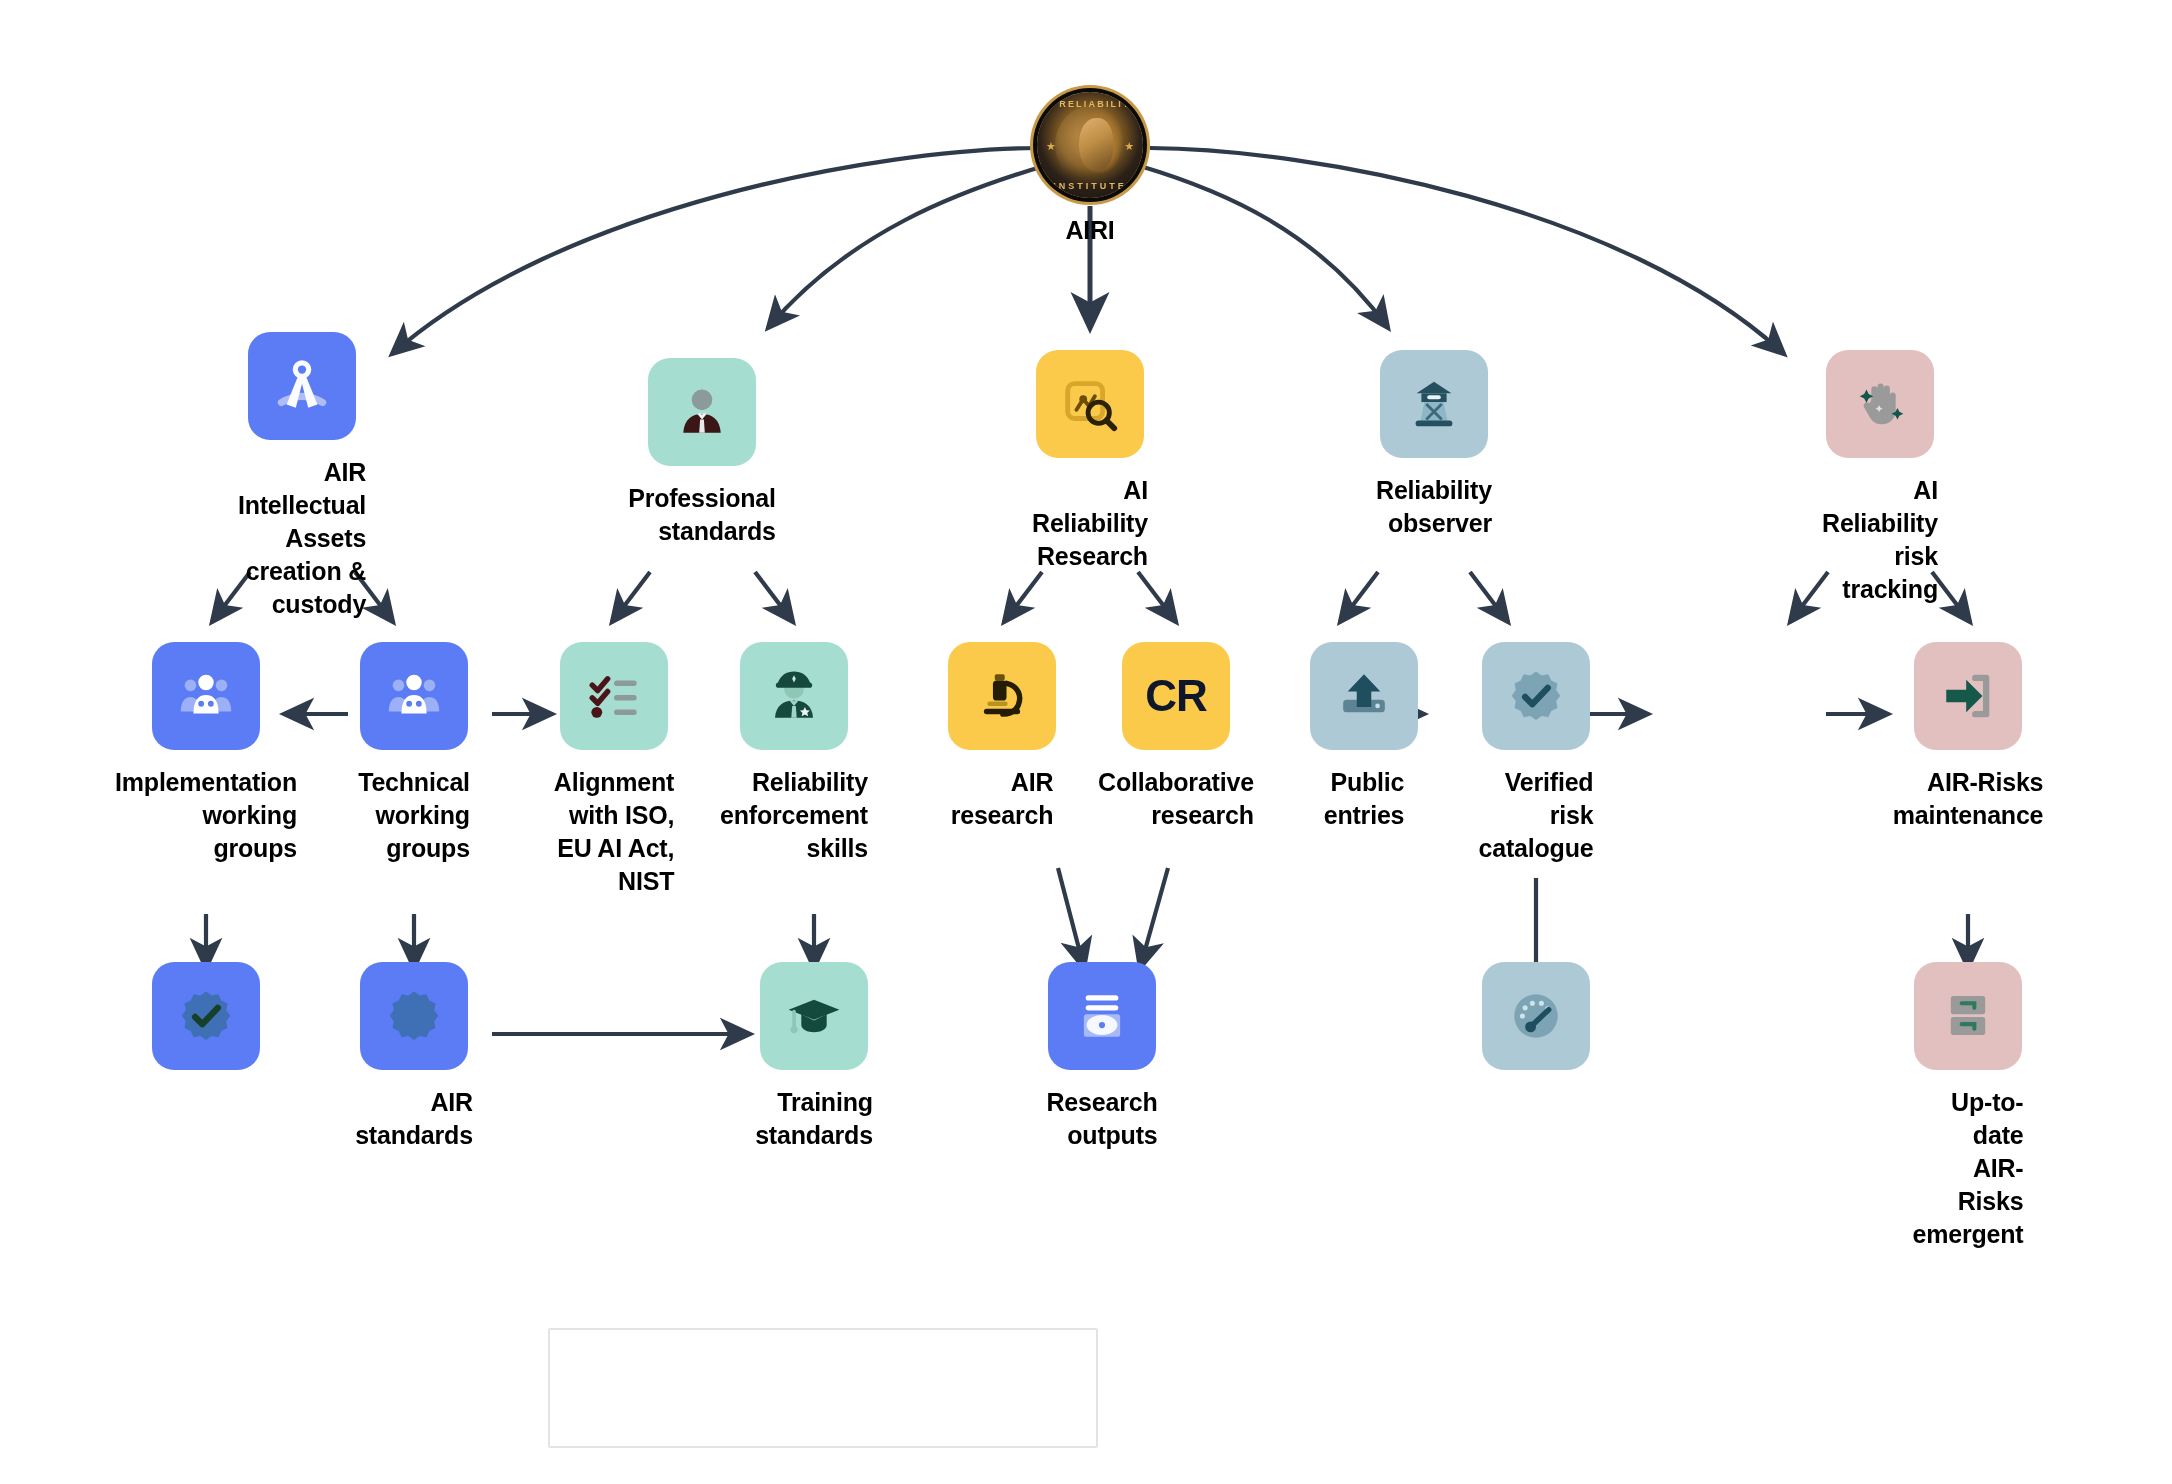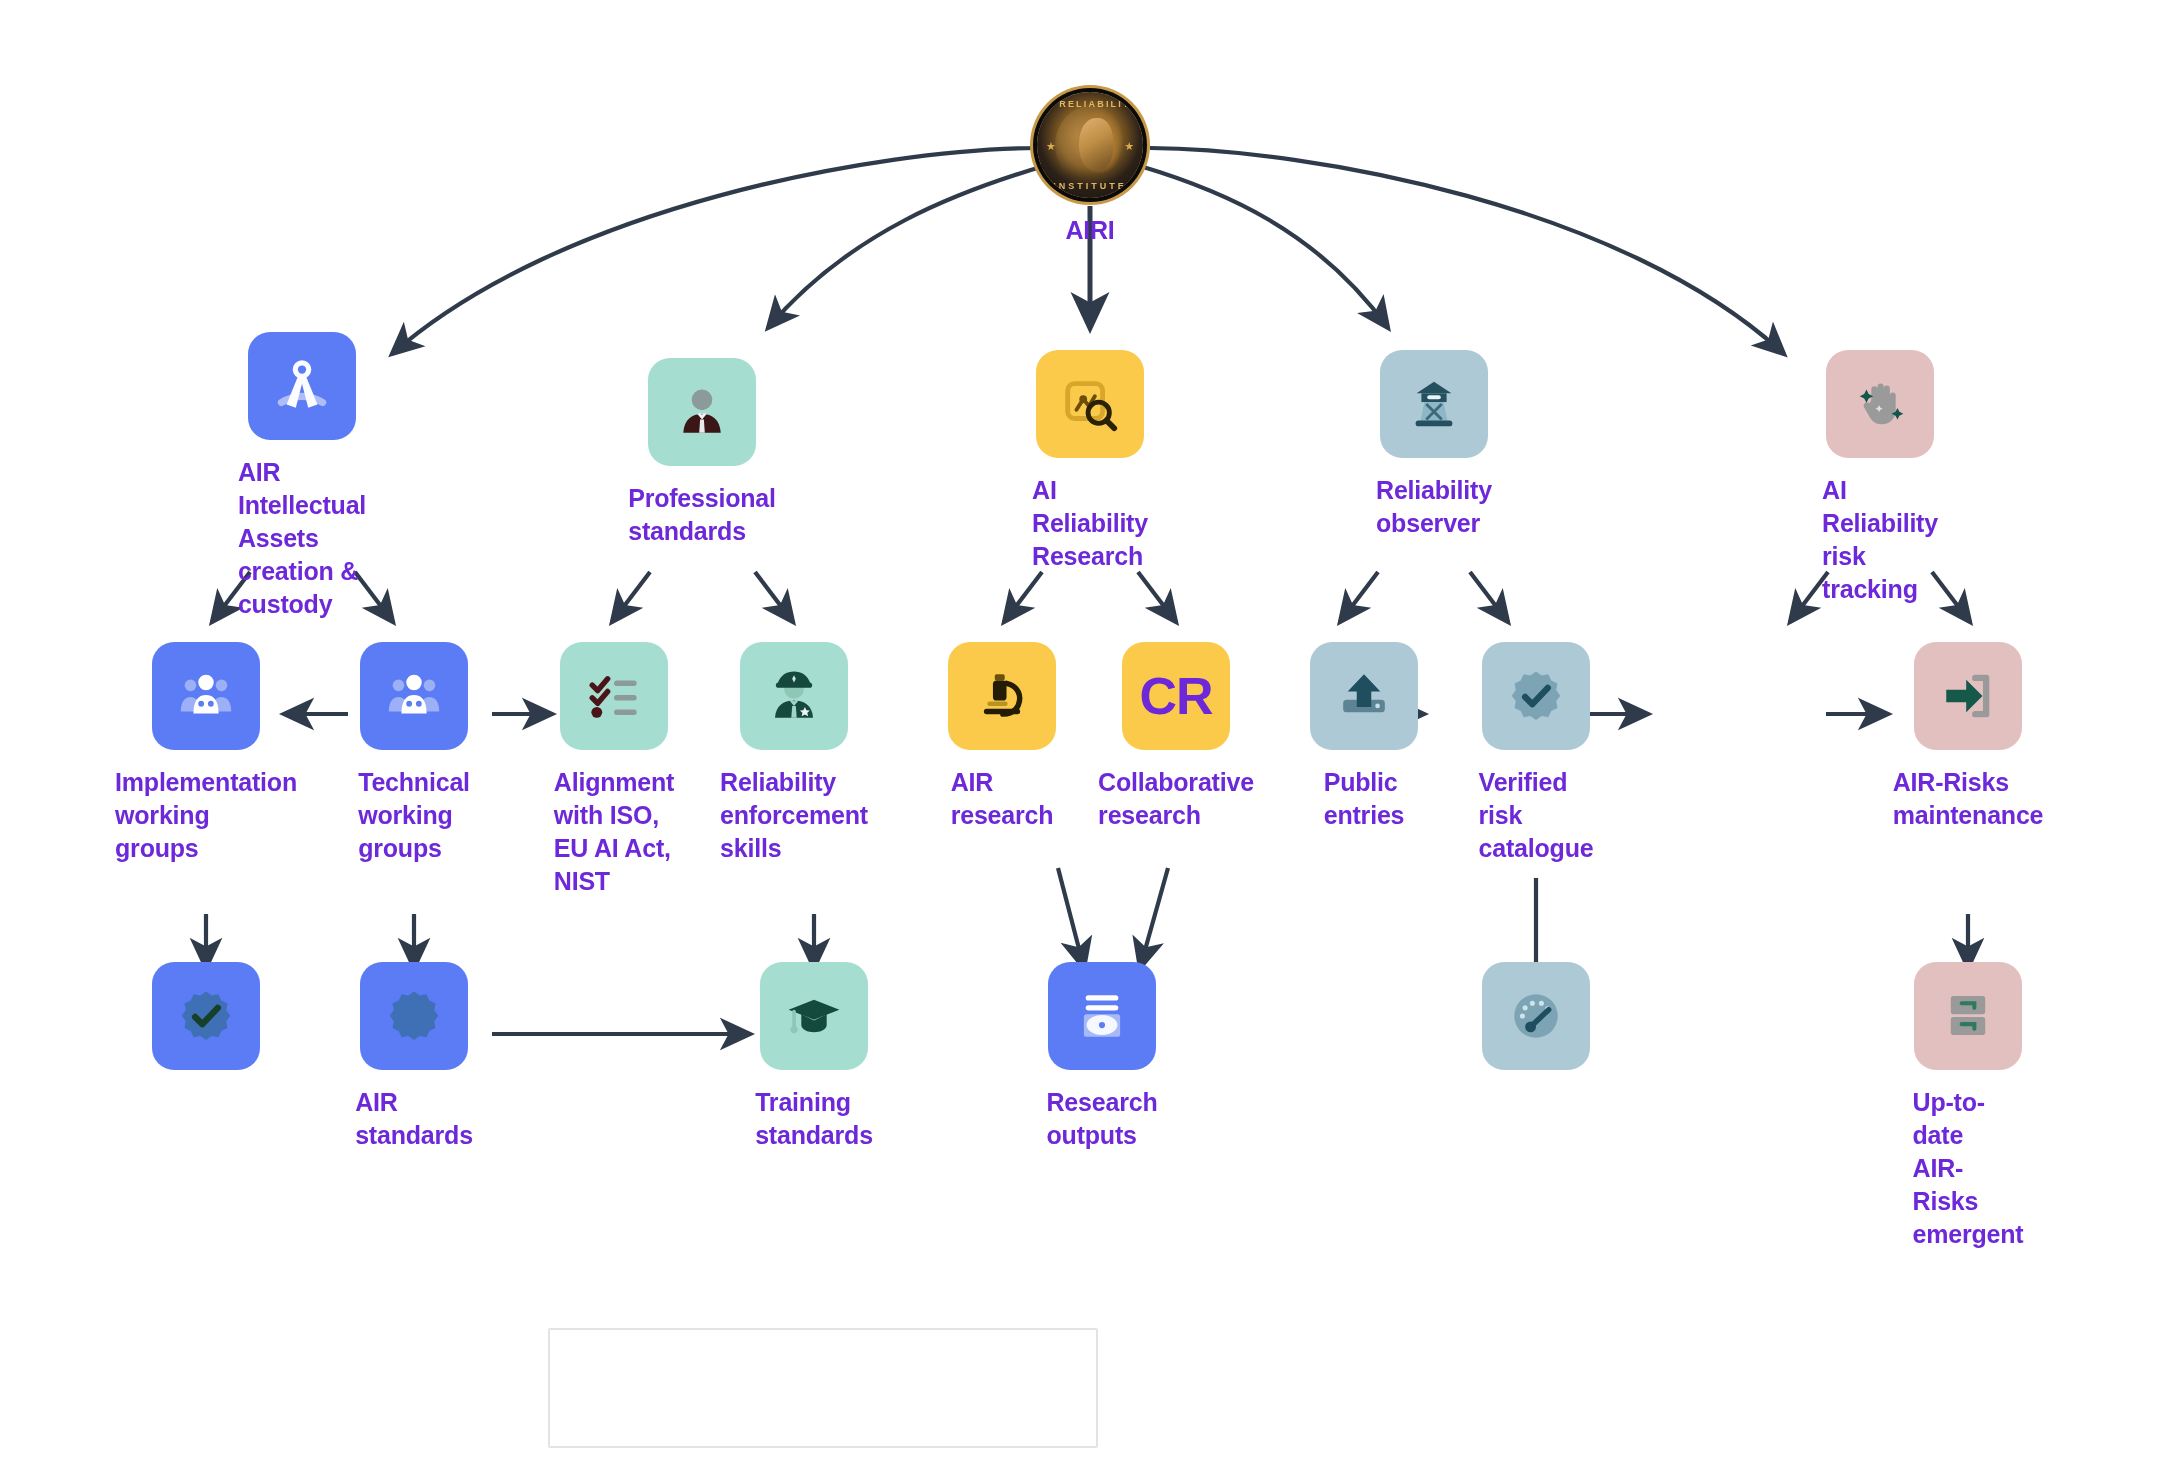--- a/index.html
+++ b/index.html
@@ -12,22 +12,22 @@
   svg.edges{position:absolute;left:0;top:0;width:2172px;height:1484px;pointer-events:none;}
 
   .node{position:absolute;display:flex;flex-direction:column;align-items:center;}
   .tile{
     border-radius:22px;display:flex;align-items:center;justify-content:center;
     box-sizing:border-box;
   }
   .tile.big{width:108px;height:108px;}
   .tile svg{display:block;}
   .label{
-    margin-top:16px;text-align:left;font-weight:bold;font-size:25px;line-height:1.32;
-    color:#6d28d9;white-space:pre-line;letter-spacing:-0.2px;
+    margin-top:16px;text-align:right;font-weight:bold;font-size:25px;line-height:1.32;
+    color:#000000;white-space:pre-line;letter-spacing:-0.2px;
   }
 
   
   .logo{
     width:106px;height:106px;border-radius:50%;
     background:radial-gradient(circle at 50% 42%, #b08440 0%, #7d5a24 38%, #2c2118 62%, #120e0b 100%);
     box-shadow:0 0 0 4px #0d0b09, 0 0 0 7px #c79a48, 0 2px 6px rgba(0,0,0,.35);
     position:relative;overflow:hidden;display:flex;align-items:center;justify-content:center;
   }
   .logo .face{
@@ -263,21 +263,21 @@
         <rect x="16" y="38" width="22" height="5" rx="2" fill="#b99320"></rect>
         <rect x="12" y="46" width="40" height="6" rx="3" fill="#241c04"></rect>
       </svg>
     </div>
     <div class="label">AIR
 research</div>
   </div>
 
   <div class="node" style="left:1122px;top:626px;width:108px;">
     <div class="tile big" style="background:#fcca4b;">
-      <span style="font-size:52px;font-weight:bold;color:#6d28d9;letter-spacing:-1px;">CR</span>
+      <span style="font-size:44px;font-weight:bold;color:#0f172a;letter-spacing:-1px;">CR</span>
     </div>
     <div class="label">Collaborative
 research</div>
   </div>
 
   <div class="node" style="left:1482px;top:626px;width:108px;">
     <div class="tile big" style="background:#aec9d6;">
       <svg width="58" height="58" viewBox="0 0 64 64">
         <path d="M32 5 l6.2 4.4 7.4 -1.4 3.3 6.8 6.8 3.3 -1.4 7.4 4.4 6.2 -4.4 6.2 1.4 7.4 -6.8 3.3 -3.3 6.8 -7.4 -1.4 -6.2 4.4 -6.2 -4.4 -7.4 1.4 -3.3 -6.8 -6.8 -3.3 1.4 -7.4 -4.4 -6.2 4.4 -6.2 -1.4 -7.4 6.8 -3.3 3.3 -6.8 7.4 1.4 Z" fill="#7da4b4"></path>
         <path d="M20 33 L28 41 L45 23" stroke="#1f4e5e" stroke-width="7" fill="none" stroke-linecap="round" stroke-linejoin="round"></path>

